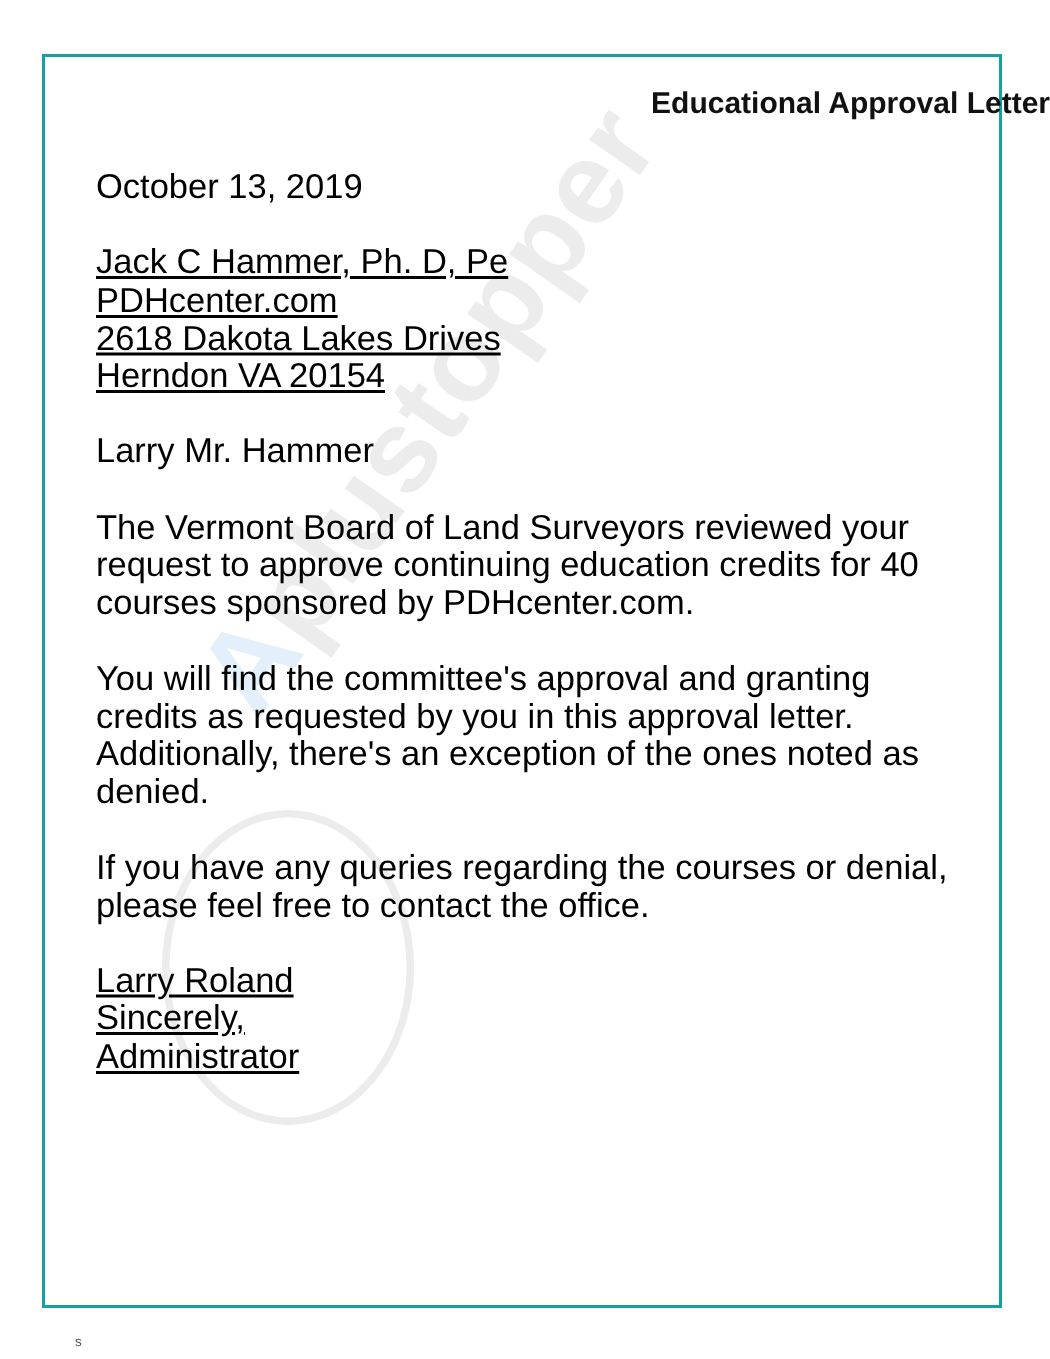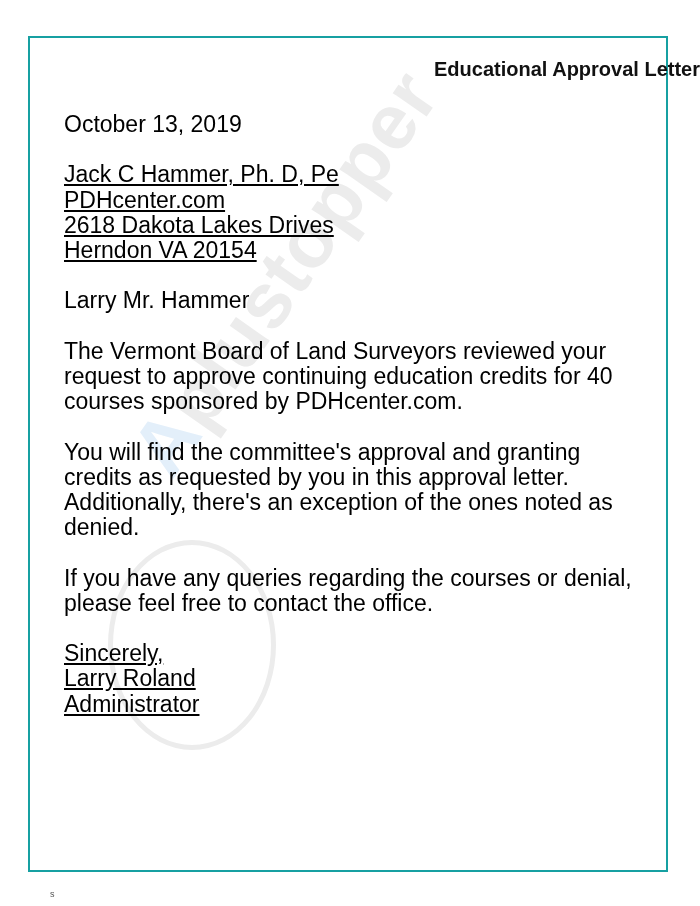--- a/index.html
+++ b/index.html
@@ -40,19 +40,19 @@
     <span class="line">Jack C Hammer, Ph. D, Pe</span>
     <span class="line">PDHcenter.com</span>
     <span class="line">2618 Dakota Lakes Drives</span>
     <span class="line">Herndon VA 20154</span>
   </p>
   <p>Larry Mr. Hammer</p>
   <p>The Vermont Board of Land Surveyors reviewed your request to approve continuing education credits for 40 courses sponsored by PDHcenter.com.</p>
   <p>You will find the committee's approval and granting credits as requested by you in this approval letter. Additionally, there's an exception of the ones noted as denied.</p>
   <p>If you have any queries regarding the courses or denial, please feel free to contact the office.</p>
   <p>
+    <span class="line">Larry Roland</span>
     <span class="line">Sincerely,</span>
-    <span class="line">Larry Roland</span>
     <span class="line">Administrator</span>
   </p>
 </div>
 
 <div class="footnote">s</div>
 
 </body></html>

